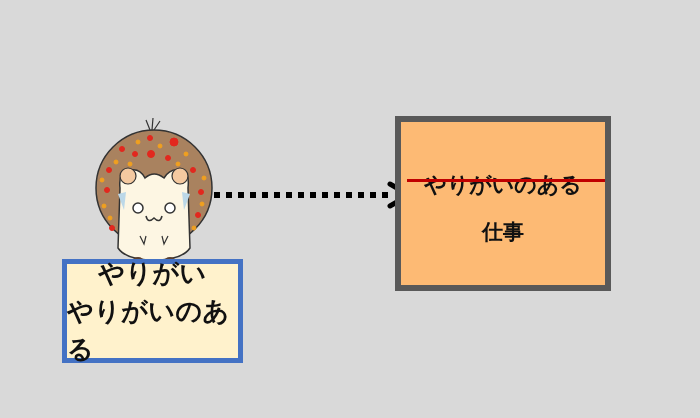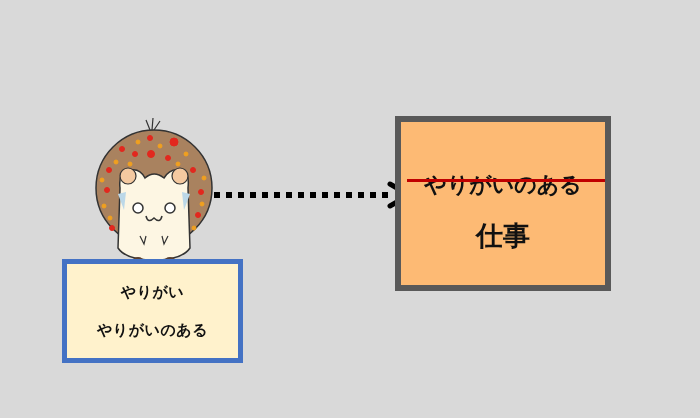--- a/index.html
+++ b/index.html
@@ -7,35 +7,35 @@
     width: 700px; height: 418px; position: relative; overflow: hidden;
     background: #d9d9d9;
     font-family: "DejaVu Sans", sans-serif;
   }
   .hedgehog { position: absolute; left: 90px; top: 118px; width: 130px; height: 148px; }
   .self-box {
     position: absolute; left: 62px; top: 259px; width: 171px; height: 94px;
     border: 5px solid #4472c4; background: #fff2cc;
     display: flex; flex-direction: column; align-items: center; justify-content: center;
   }
-  .self-box .line { font-weight: bold; font-size: 15px; color: #111; line-height: 38px; letter-spacing: 0.5px; }
+  .self-box .line { font-weight: bold; font-size: 26px; color: #111; line-height: 38px; letter-spacing: 0.5px; }
   .work-box {
     position: absolute; left: 395px; top: 116px; width: 204px; height: 163px;
     border: 6px solid #595959; background: #fdba74;
   }
   .work-box .strike-text {
     position: absolute; left: 0; right: 0; top: 48px; text-align: center;
     font-weight: bold; font-size: 22px; color: #111;
   }
   .work-box .strike-line {
     position: absolute; left: 6px; right: 0px; top: 57px; height: 3px; background: #c00000;
   }
   .work-box .job-text {
     position: absolute; left: 0; right: 0; top: 96px; text-align: center;
-    font-weight: bold; font-size: 27px; color: #111;
+    font-weight: bold; font-size: 21px; color: #111;
   }
   .arrow { position: absolute; left: 212px; top: 181px; width: 205px; height: 30px; }
 </style>
 </head>
 <body>
 
 <svg class="hedgehog" viewBox="0 0 130 148">
 
   <path d="M60 12 L56 2 M62 12 L63 0 M64 12 L70 3" stroke="#333" stroke-width="1.2" fill="none"></path>
 

